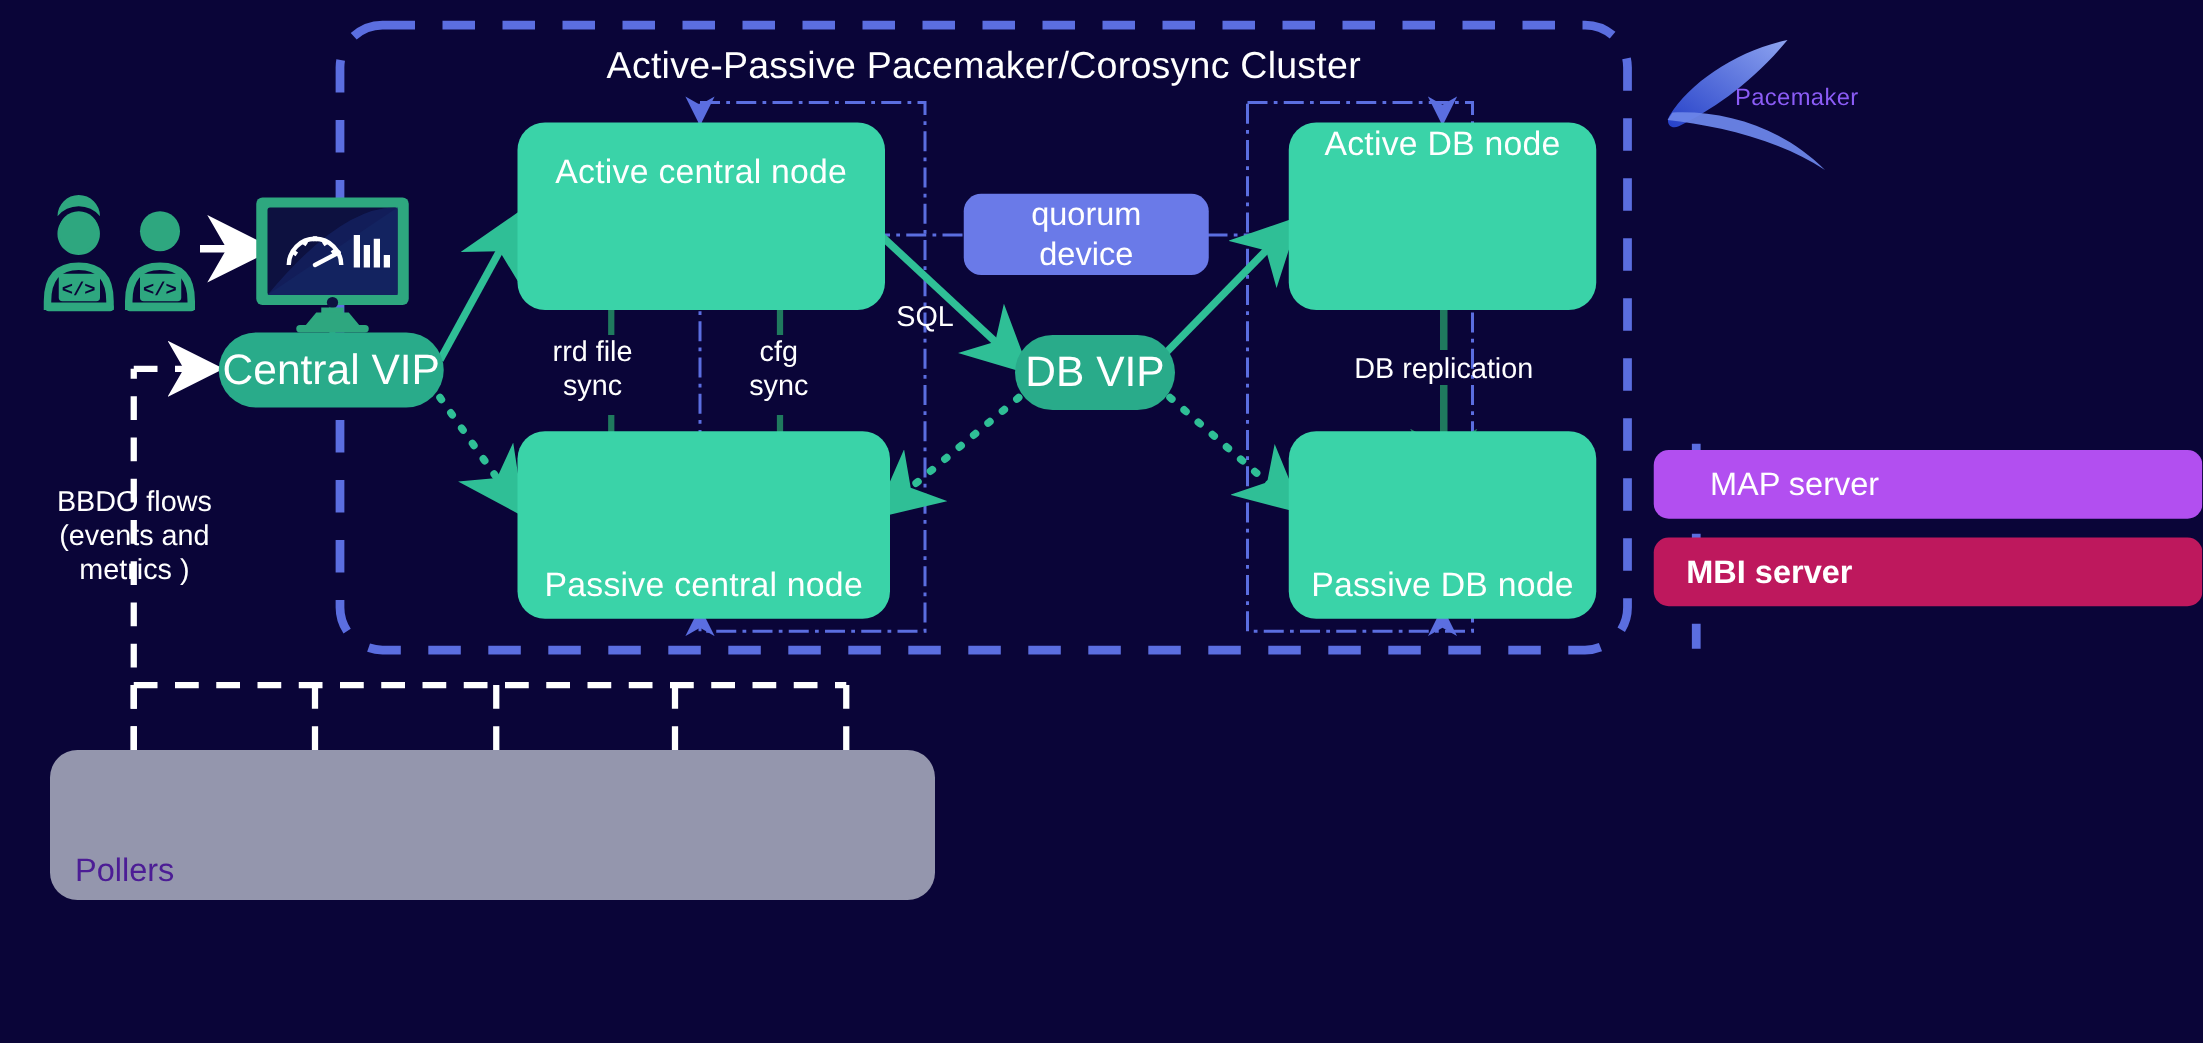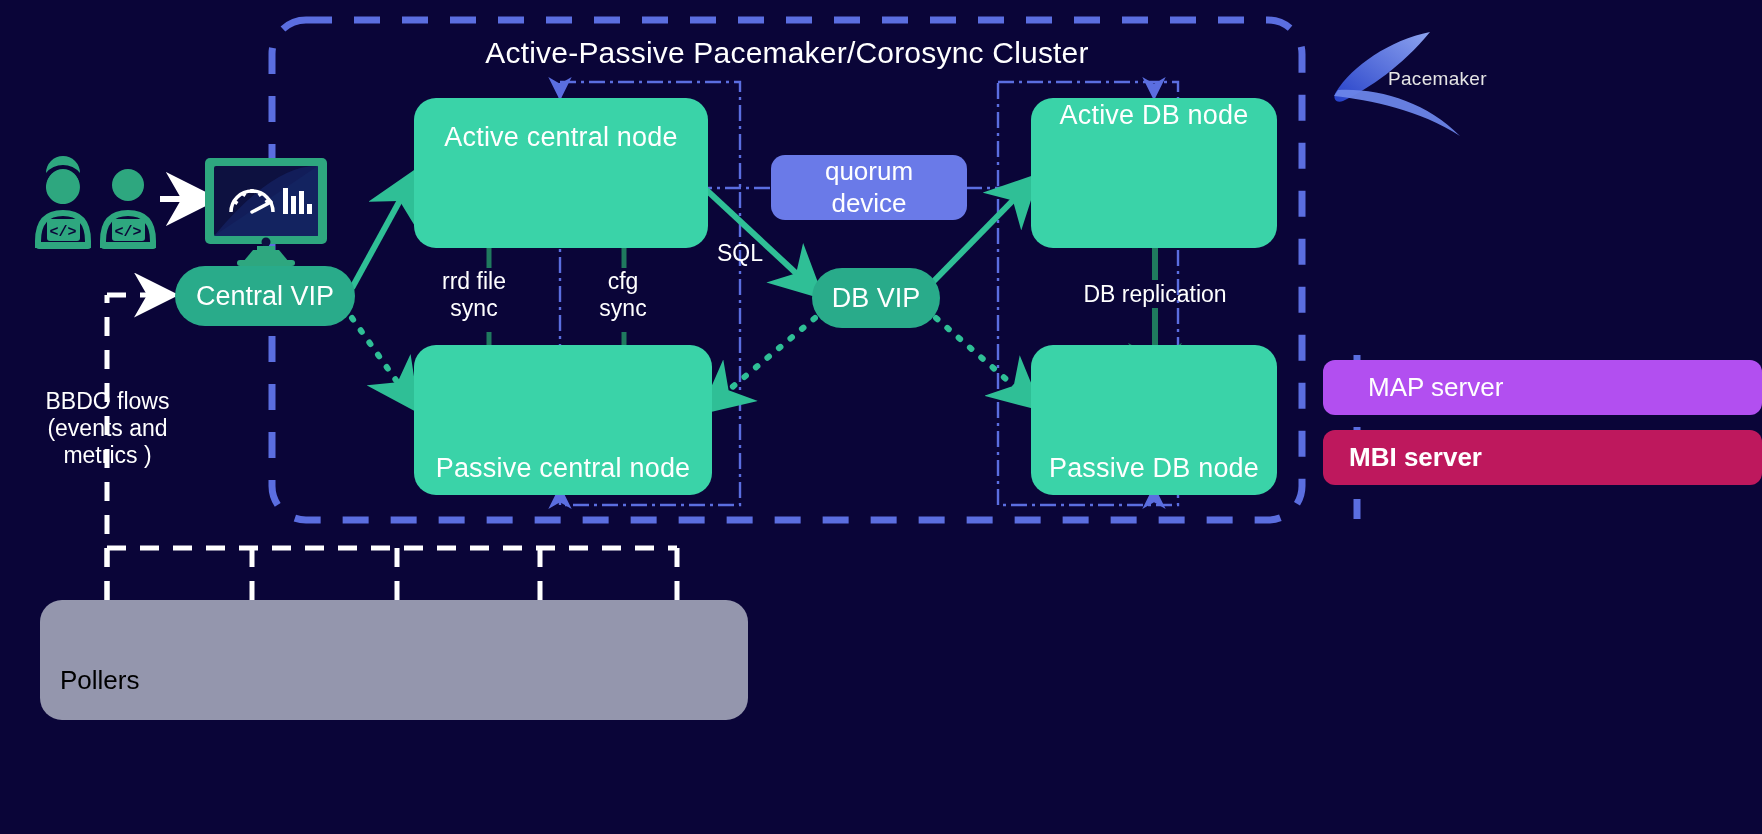--- a/index.html
+++ b/index.html
@@ -10,41 +10,41 @@
 
   .node{
     position:absolute;border-radius:22px;background:#3ad3a8;color:#ffffff;
     display:flex;flex-direction:column;align-items:center;justify-content:flex-start;
     box-sizing:border-box;
   }
   .node .ttl{font-size:27px;line-height:1.1;color:#fff;letter-spacing:.2px;}
   .node.bottom{justify-content:flex-end;}
   .vip{
     position:absolute;border-radius:34px;background:#29ab8a;color:#fff;
-    display:flex;align-items:center;justify-content:center;font-size:27px;
+    display:flex;align-items:center;justify-content:center;font-size:34px;
   }
   .quorum{
     position:absolute;border-radius:14px;background:#6a7ae8;color:#fff;
     display:flex;align-items:center;justify-content:center;text-align:center;
     font-size:26px;line-height:1.22;
   }
   .legend{
     position:absolute;border-radius:12px;display:flex;align-items:center;
     justify-content:space-between;color:#fff;font-size:26px;padding:0 20px 0 26px;
     box-sizing:border-box;
   }
   .pollers{
     position:absolute;border-radius:22px;background:#9496ad;
     box-sizing:border-box;
   }
-  .pollers .plabel{position:absolute;left:20px;bottom:24px;color:#000000;font-size:26px;}
+  .pollers .plabel{position:absolute;left:20px;bottom:8px;color:#4c1d95;font-size:26px;}
   .lbl{position:absolute;color:#ffffff;font-size:23px;line-height:1.17;text-align:center;}
   .pmlogo{position:absolute;}
   .pmlogo .pmtext{
-    position:absolute;left:6px;top:44px;color:#e5e5e5;font-size:19px;letter-spacing:.3px;
+    position:absolute;left:6px;top:44px;color:#8b5cf6;font-size:19px;letter-spacing:.3px;
   }
 </style>
 </head>
 <body>
 
 <div id="stage">
 
   <svg class="layer" viewBox="0 0 1762 834">
     <defs>
       <marker id="ahGreen" markerWidth="9" markerHeight="9" refX="6.2" refY="4.5" orient="auto">

